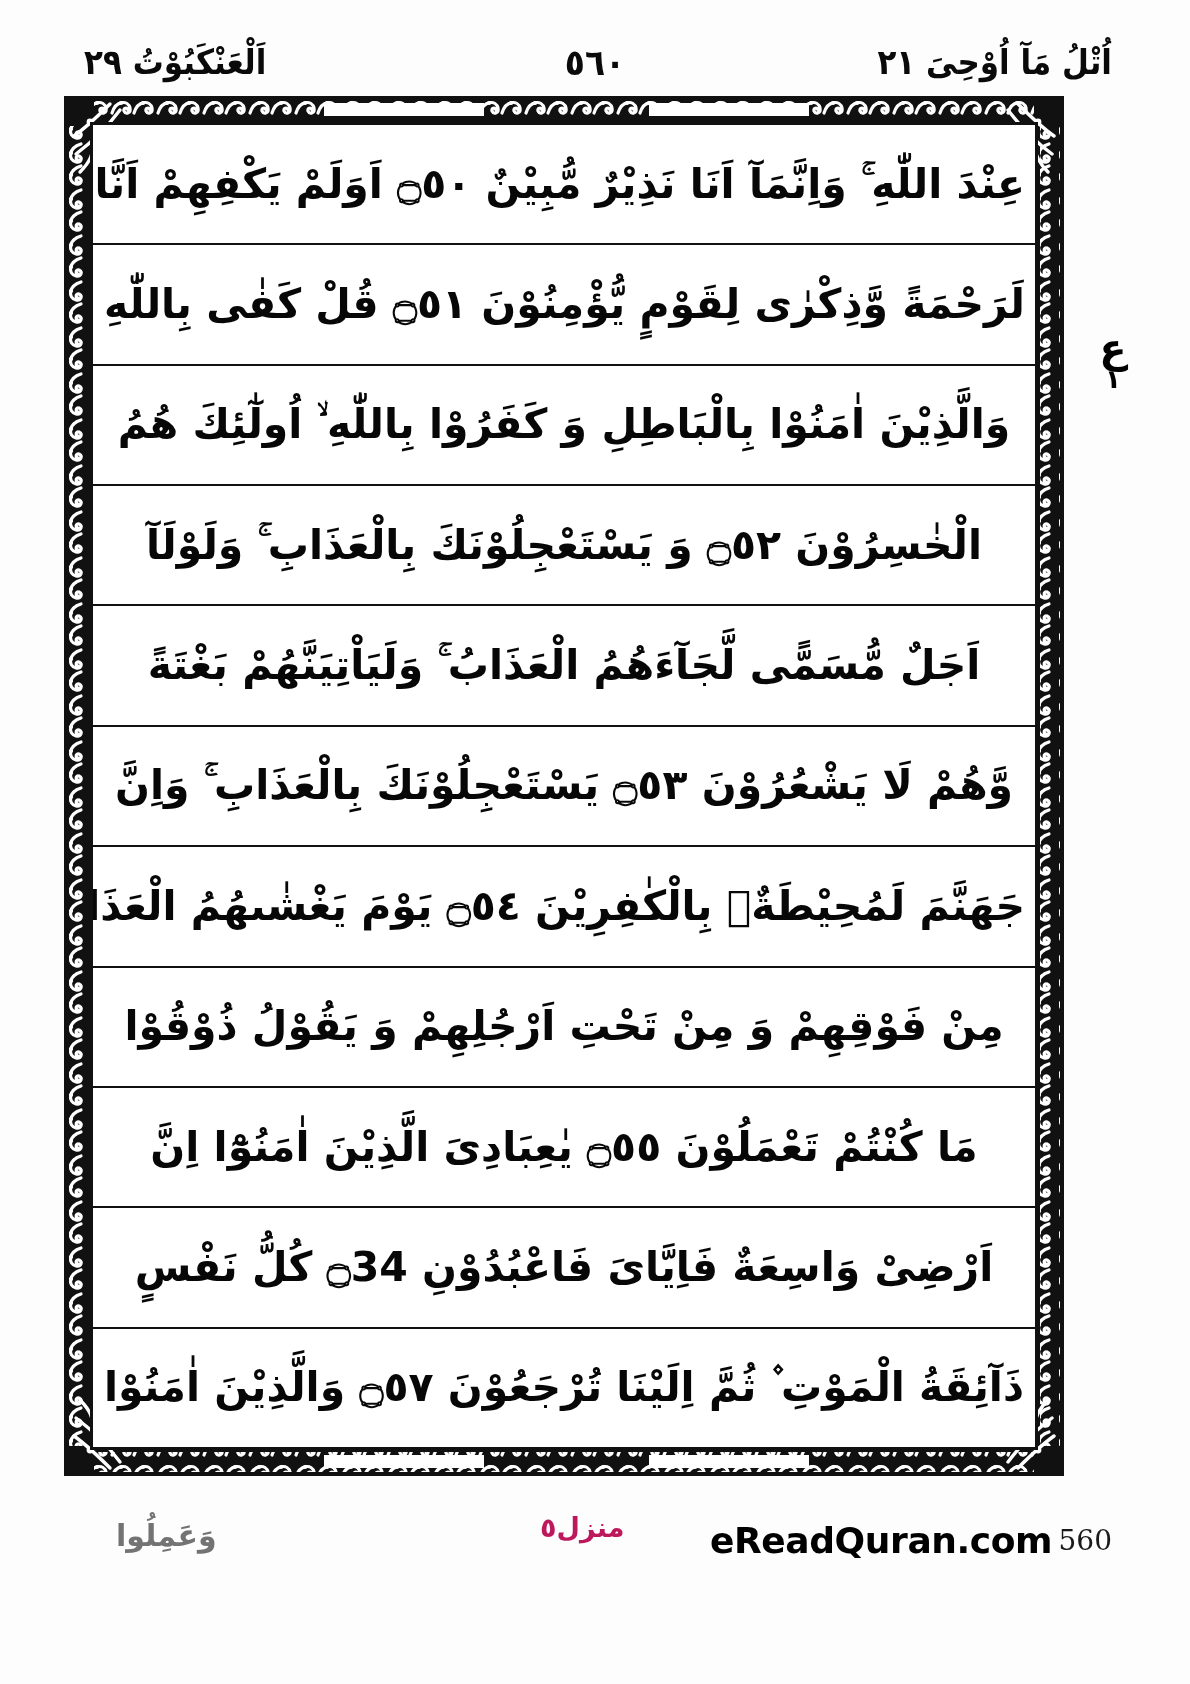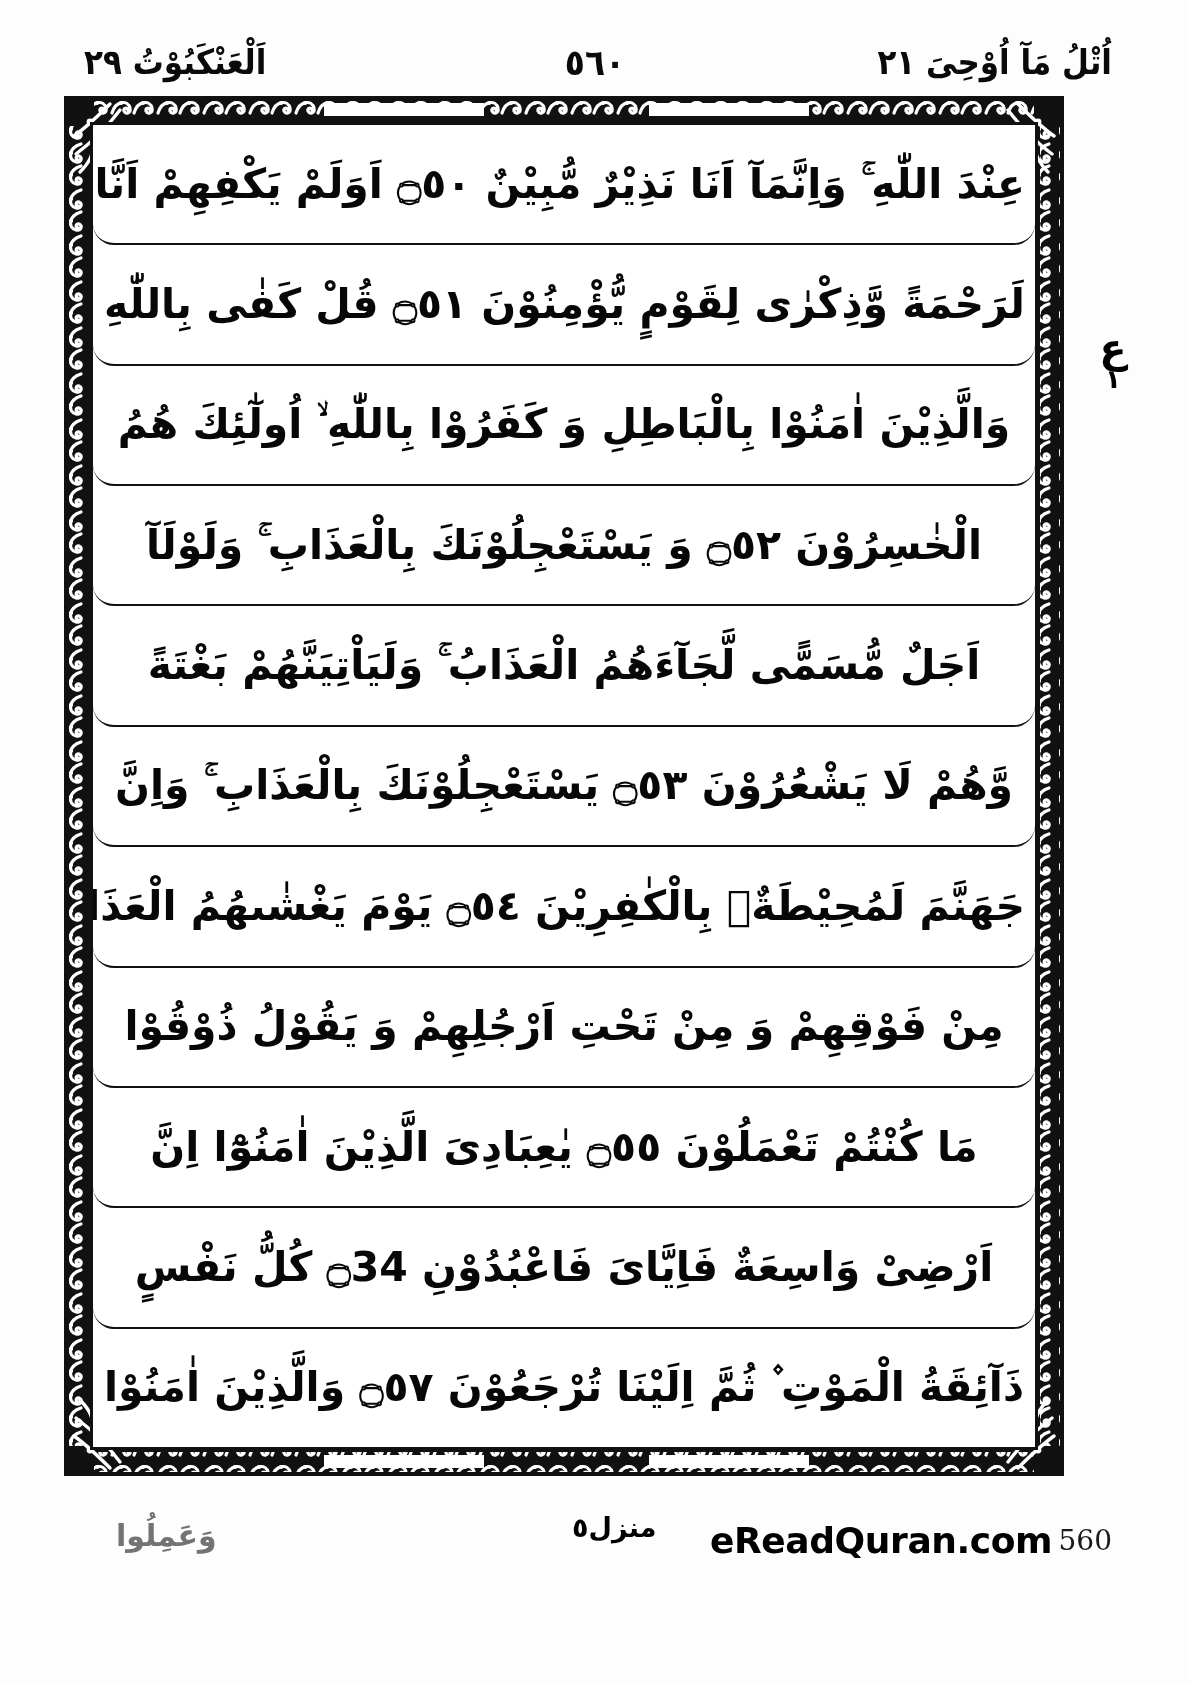--- a/index.html
+++ b/index.html
@@ -96,21 +96,20 @@
   .qline {
     flex: 1 1 0;
     border-bottom: 2.5px solid #111;
     display: flex;
     align-items: center;
     justify-content: center;
     direction: rtl;
     padding: 12px 10px;
     box-sizing: border-box;
     position: relative;
-    border-radius: 21px;
   }
   .qline:last-child { border-bottom: none; }
   .qtext {
     font-family: "DejaVu Sans", sans-serif;
     font-size: 41px;
     font-weight: 700;
     line-height: 1.05;
     white-space: nowrap;
     text-align: center;
     width: 100%;
@@ -159,22 +158,21 @@
     color: #737373;
   }
   .foot-manzil {
     position: absolute;
     left: 480px;
     top: 16px;
     font-family: "DejaVu Sans", sans-serif;
     font-size: 27px;
     font-weight: 600;
     direction: rtl;
-    color: #000000;
-    margin-left: 32px;
+    color: #be185d;
   }
   .foot-brand {
     position: absolute;
     left: 650px;
     top: 24px;
     font-family: "DejaVu Sans", sans-serif;
     font-size: 36px;
     font-weight: 700;
     letter-spacing: -0.4px;
     color: #000;

